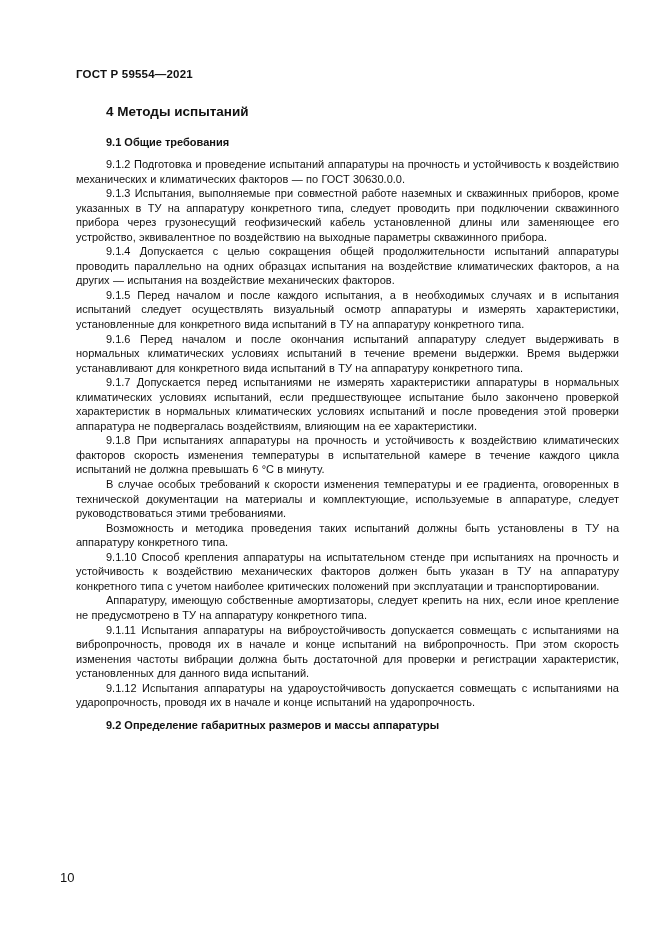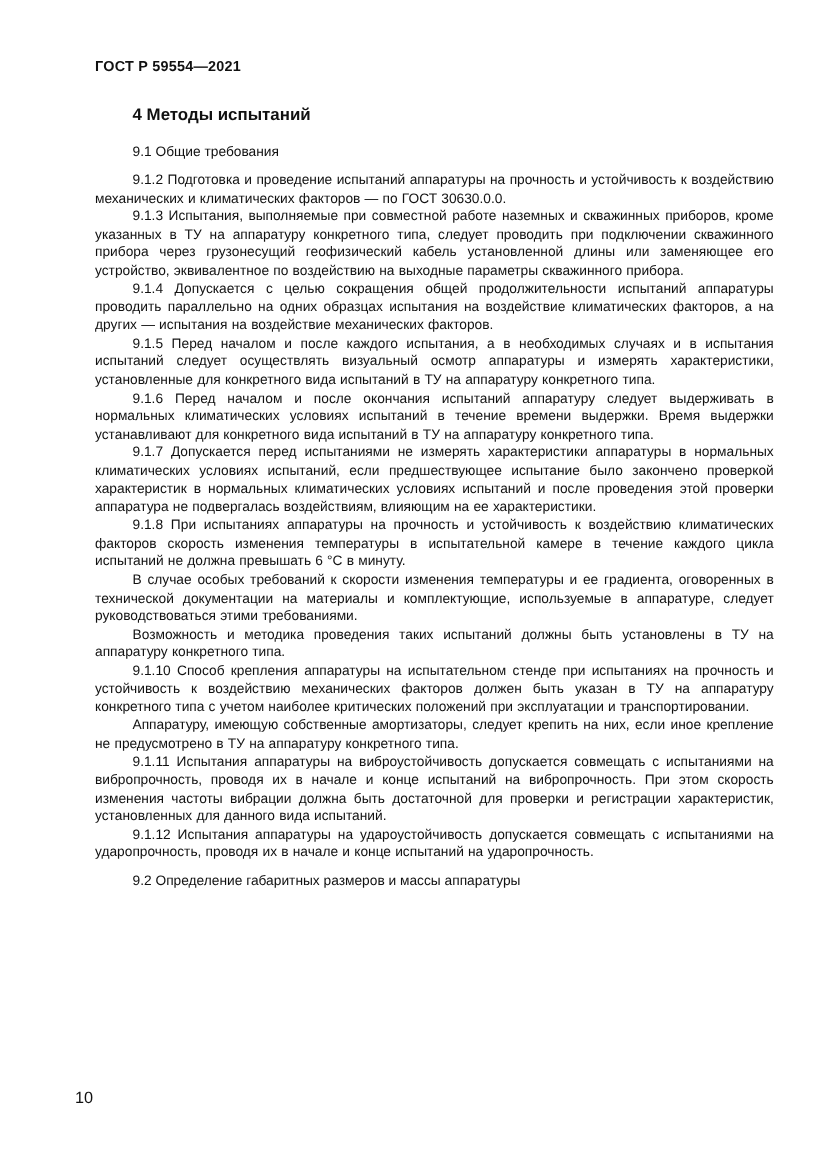--- a/index.html
+++ b/index.html
@@ -9,36 +9,36 @@
     height: 935px;
     font-family: "Liberation Sans", sans-serif;
     color: #111111;
     overflow: hidden;
   }
   .page {
     position: relative;
     width: 661px;
     height: 935px;
     background: #ffffff;
-    padding: 48px 42px 0 76px;
+    padding: 68px 42px 0 76px;
   }
   .doc-header {
     font-size: 11.5px;
     font-weight: bold;
     letter-spacing: 0.2px;
     margin-bottom: 24px;
   }
   .chapter-title {
     font-size: 13.5px;
     font-weight: bold;
     margin: 0 0 17px 30px;
   }
   .section-title {
     font-size: 11px;
-    font-weight: normal;
+    font-weight: bold;
     margin: 9px 0 9px 30px;
   }
   .section-title.gap-top { }
   p.body-p {
     font-size: 11px;
     line-height: 14.55px;
     text-align: justify;
     text-indent: 30px;
     word-spacing: 0.3px;
   }

